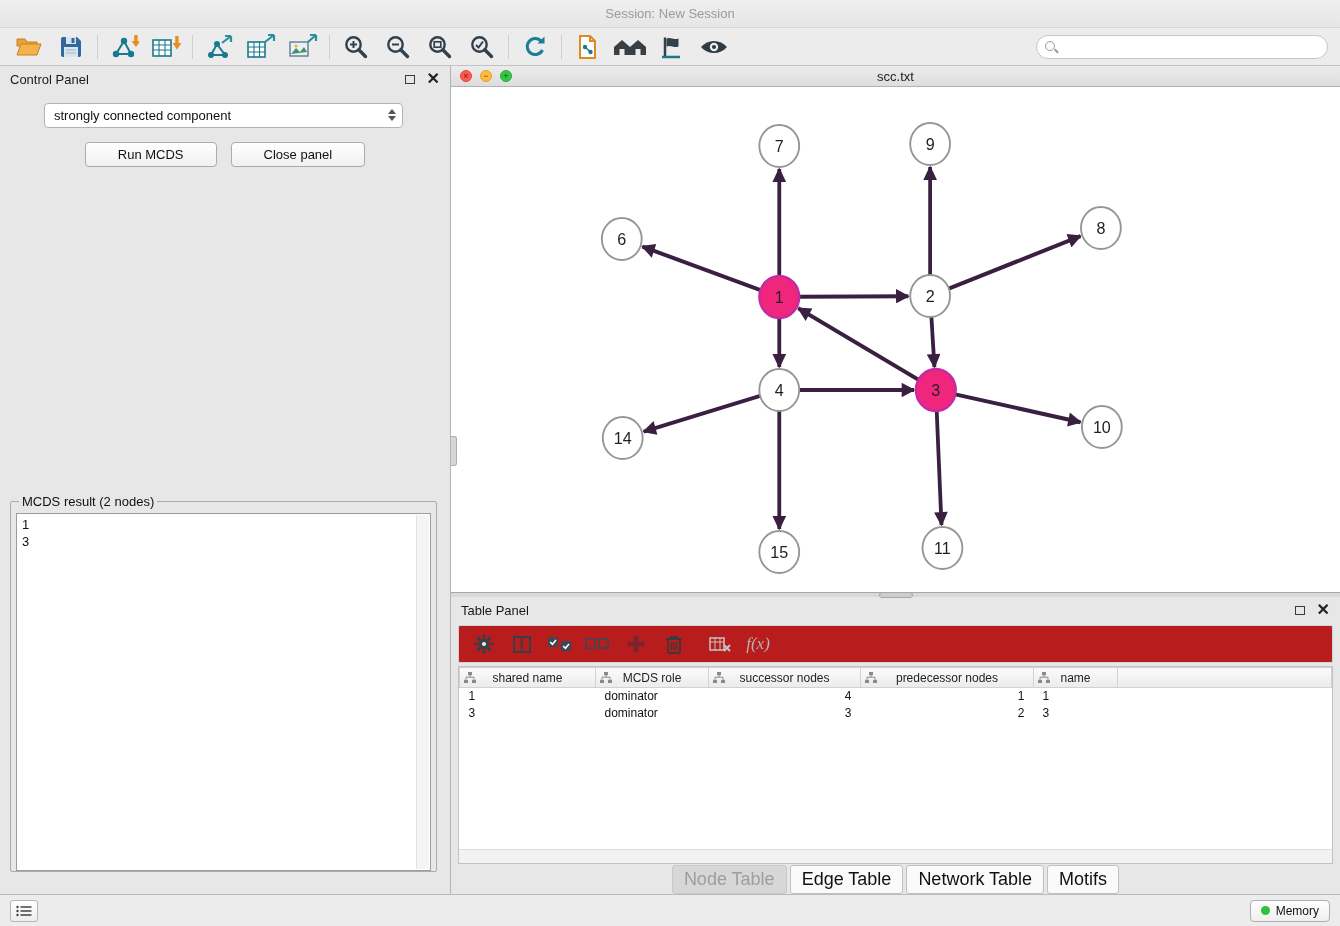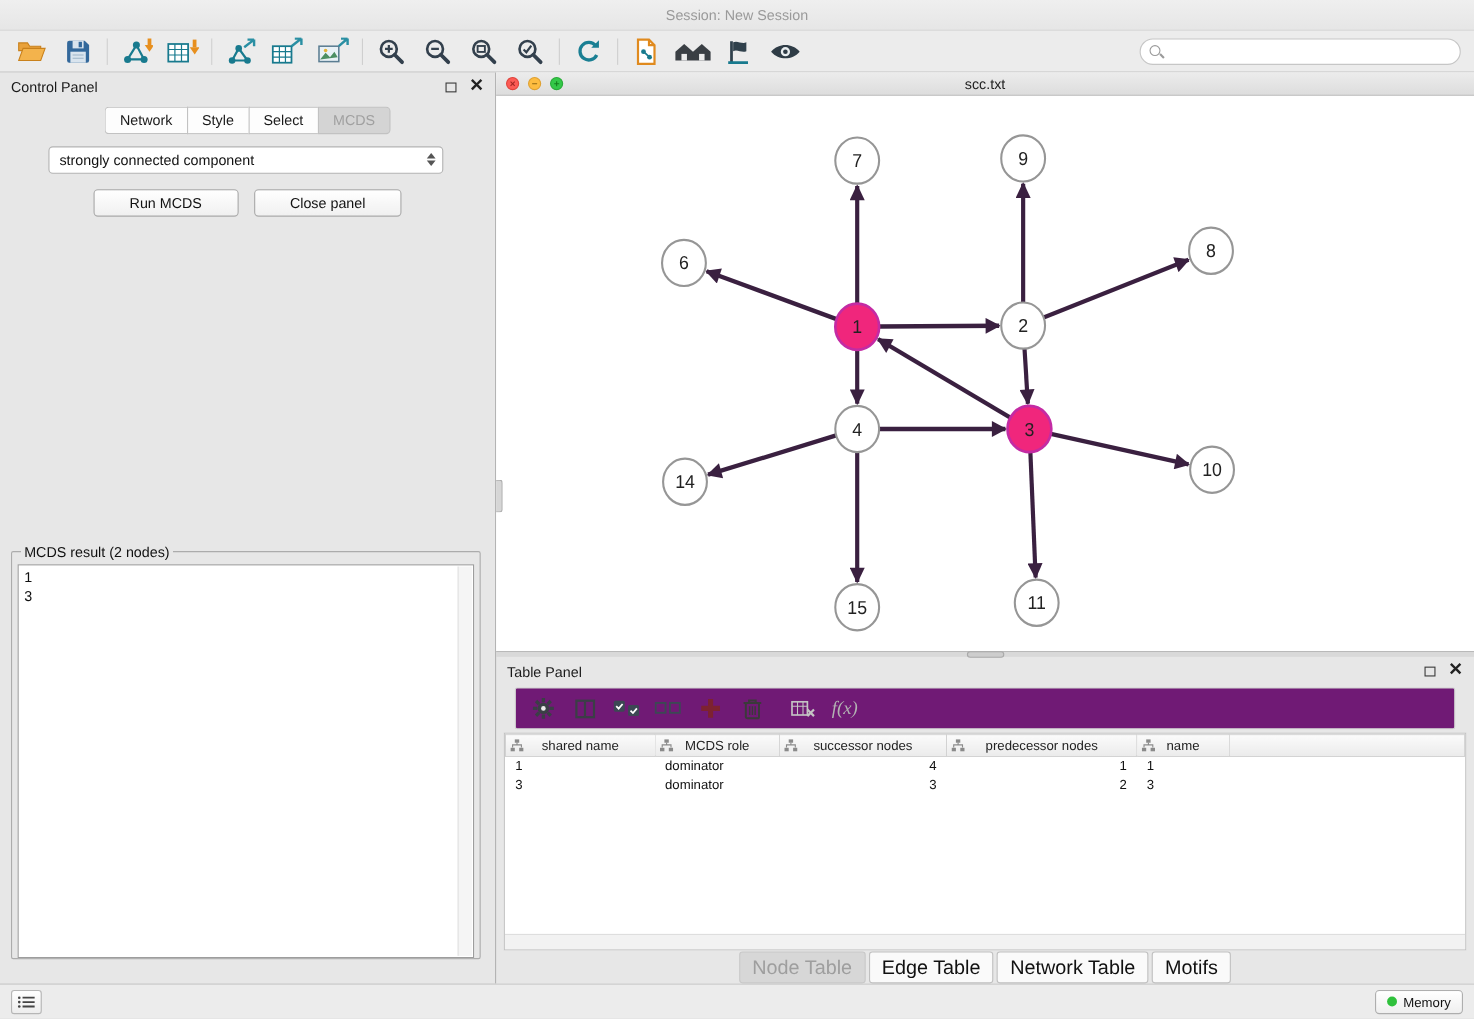--- a/index.html
+++ b/index.html
@@ -48,21 +48,21 @@
   .light.yellow{background:#fdbc40;border:1px solid #dfa133;color:rgba(100,70,0,.65)}
   .light.green{background:#34c848;border:1px solid #2aab39;color:rgba(0,80,0,.6)}
   .net-title{position:absolute;left:0;right:0;text-align:center;font-size:13px;color:#222}
   .graph-area{flex:1;position:relative}
   .graph-area svg{display:block;width:100%;height:100%}
   .v-handle{position:absolute;left:0;top:370px;width:6px;height:30px;background:#d6d6d6;border:1px solid #adadad;border-left:none;border-radius:0 3px 3px 0;z-index:3}
   .splitter{height:4px;background:#d9d9d9;position:relative}
   .h-handle{position:absolute;left:50%;top:-1px;transform:translateX(-50%);width:34px;height:6px;background:#cdcdcd;border:1px solid #a9a9a9;border-radius:3px}
   
   .table-panel{flex:1;background:#e7e7e7;display:flex;flex-direction:column;min-height:0}
-  .tp-toolbar{height:38px;margin:2px 17px 0;background:#701a75;border:1px solid #d2d2d2;border-radius:2px;display:flex;align-items:center;gap:8px;padding:0 10px}
+  .tp-toolbar{height:38px;margin:2px 7px 0;background:#b91c1c;border:1px solid #d2d2d2;border-radius:2px;display:flex;align-items:center;gap:8px;padding:0 10px}
   .tp-icon-btn{width:30px;height:30px;display:flex;align-items:center;justify-content:center;border-radius:3px}
   .col2-icon{width:18px;height:17px;border:2.4px solid #3a3f45;display:inline-block;position:relative}
   .col2-icon::after{content:"";position:absolute;left:50%;top:0;bottom:0;width:2.4px;background:#3a3f45;transform:translateX(-50%)}
   .fx-label{font-family:"Liberation Serif",serif;font-style:italic;font-size:17px;color:#b3b3b3}
   .table-wrap{flex:1;margin:3px 7px 0;background:#fff;border:1px solid #c2c2c2;position:relative;overflow:hidden}
   table.data{border-collapse:collapse;table-layout:fixed;width:100%;font-size:12px}
   table.data th{background:linear-gradient(#fbfbfb,#ebebeb);border:1px solid #d2d2d2;height:20px;font-weight:normal;color:#222;position:relative;text-align:center;overflow:hidden}
   table.data th.filler{border-left:none}
   .col-type-icon{position:absolute;left:4px;top:4px;width:12px;height:12px}
   table.data td{height:17px;padding:0 9px;color:#111;white-space:nowrap;overflow:hidden}
@@ -221,26 +221,20 @@
 </div>
 
 <div class="main">
 
   <div class="control-panel">
     <div class="panel-header">
       <span class="ph-title">Control Panel</span>
       <span class="float-icon"></span>
       <span class="close-icon">✕</span>
     </div>
-    <div class="cp-tabs">
-        <div class="cp-tab">Network</div>
-        <div class="cp-tab">Style</div>
-        <div class="cp-tab">Select</div>
-        <div class="cp-tab active">MCDS</div>
-      </div>
     <div class="select-box">
       <span>strongly connected component</span>
       <span class="select-arrows">
           <span class="tri-up"></span>
           <span class="tri-down"></span>
         </span>
     </div>
     <div class="cp-buttons">
       <button class="cp-btn">Run MCDS</button>
       <button class="cp-btn">Close panel</button>

